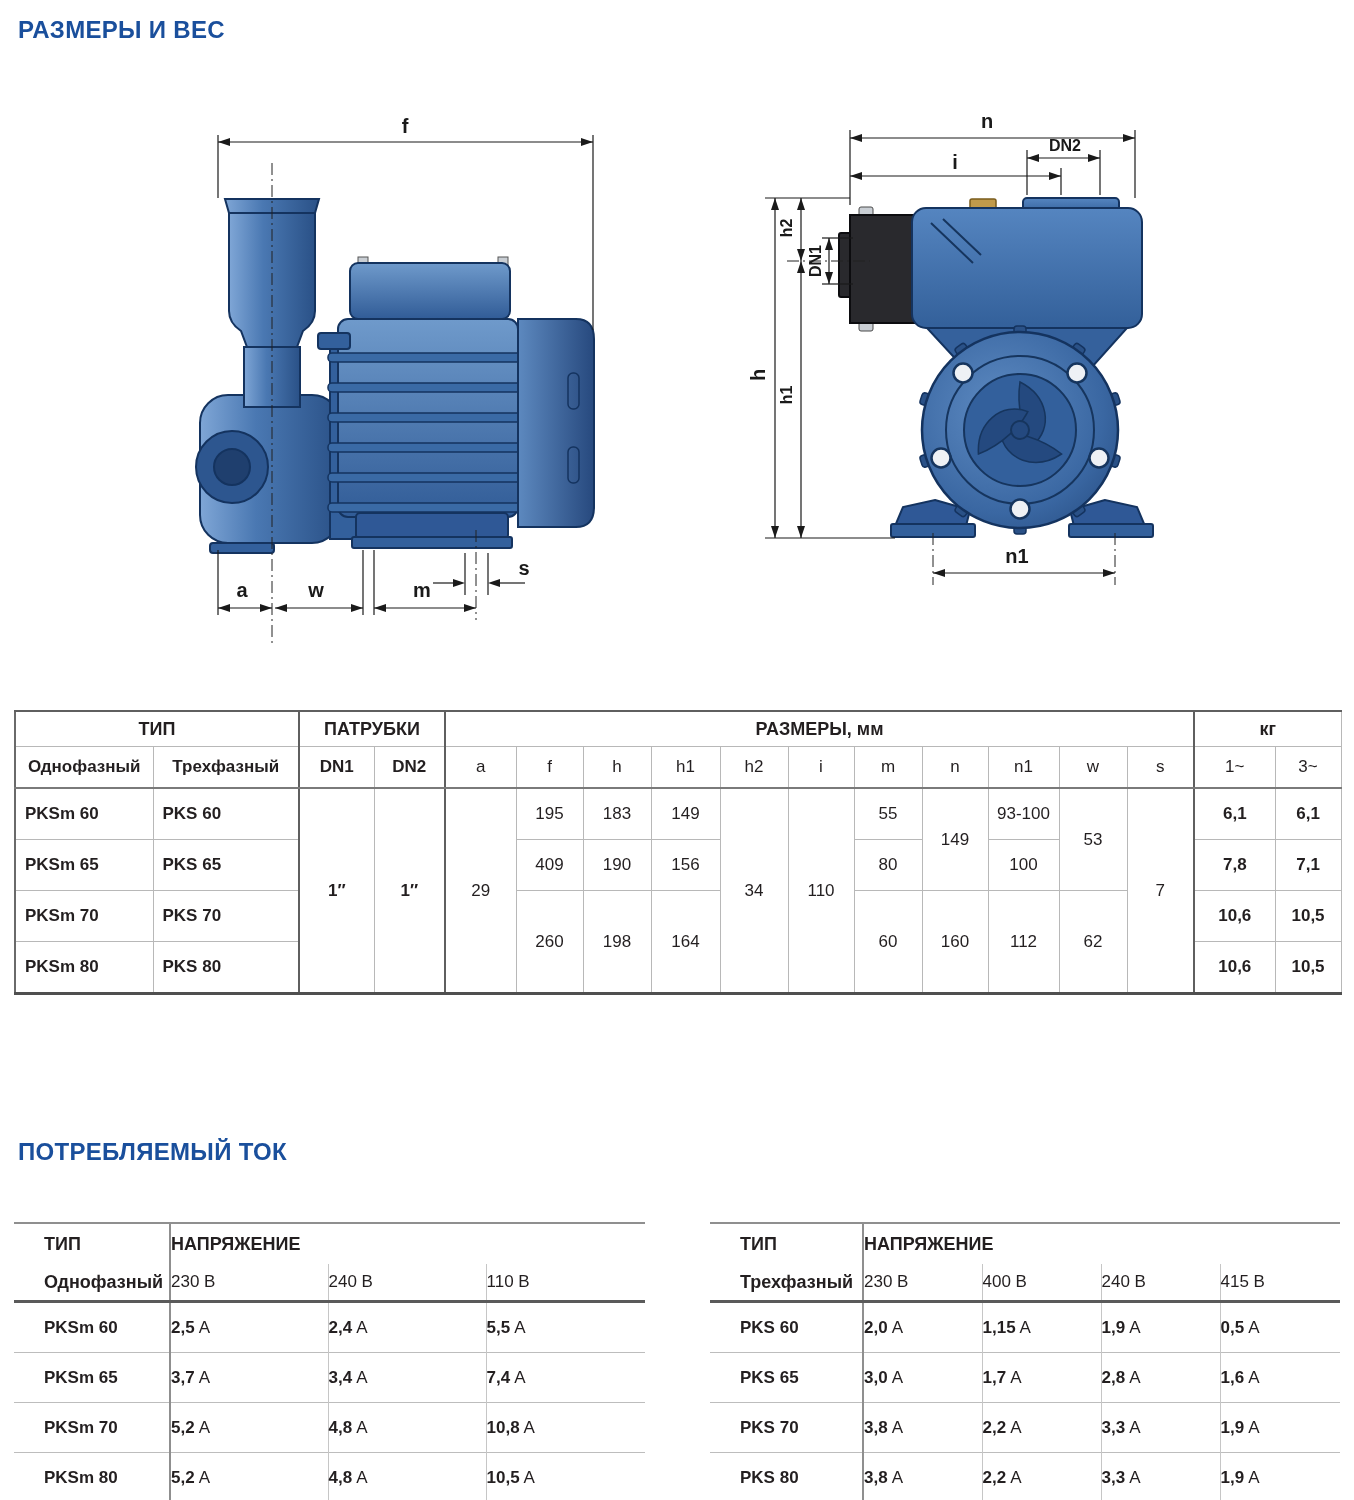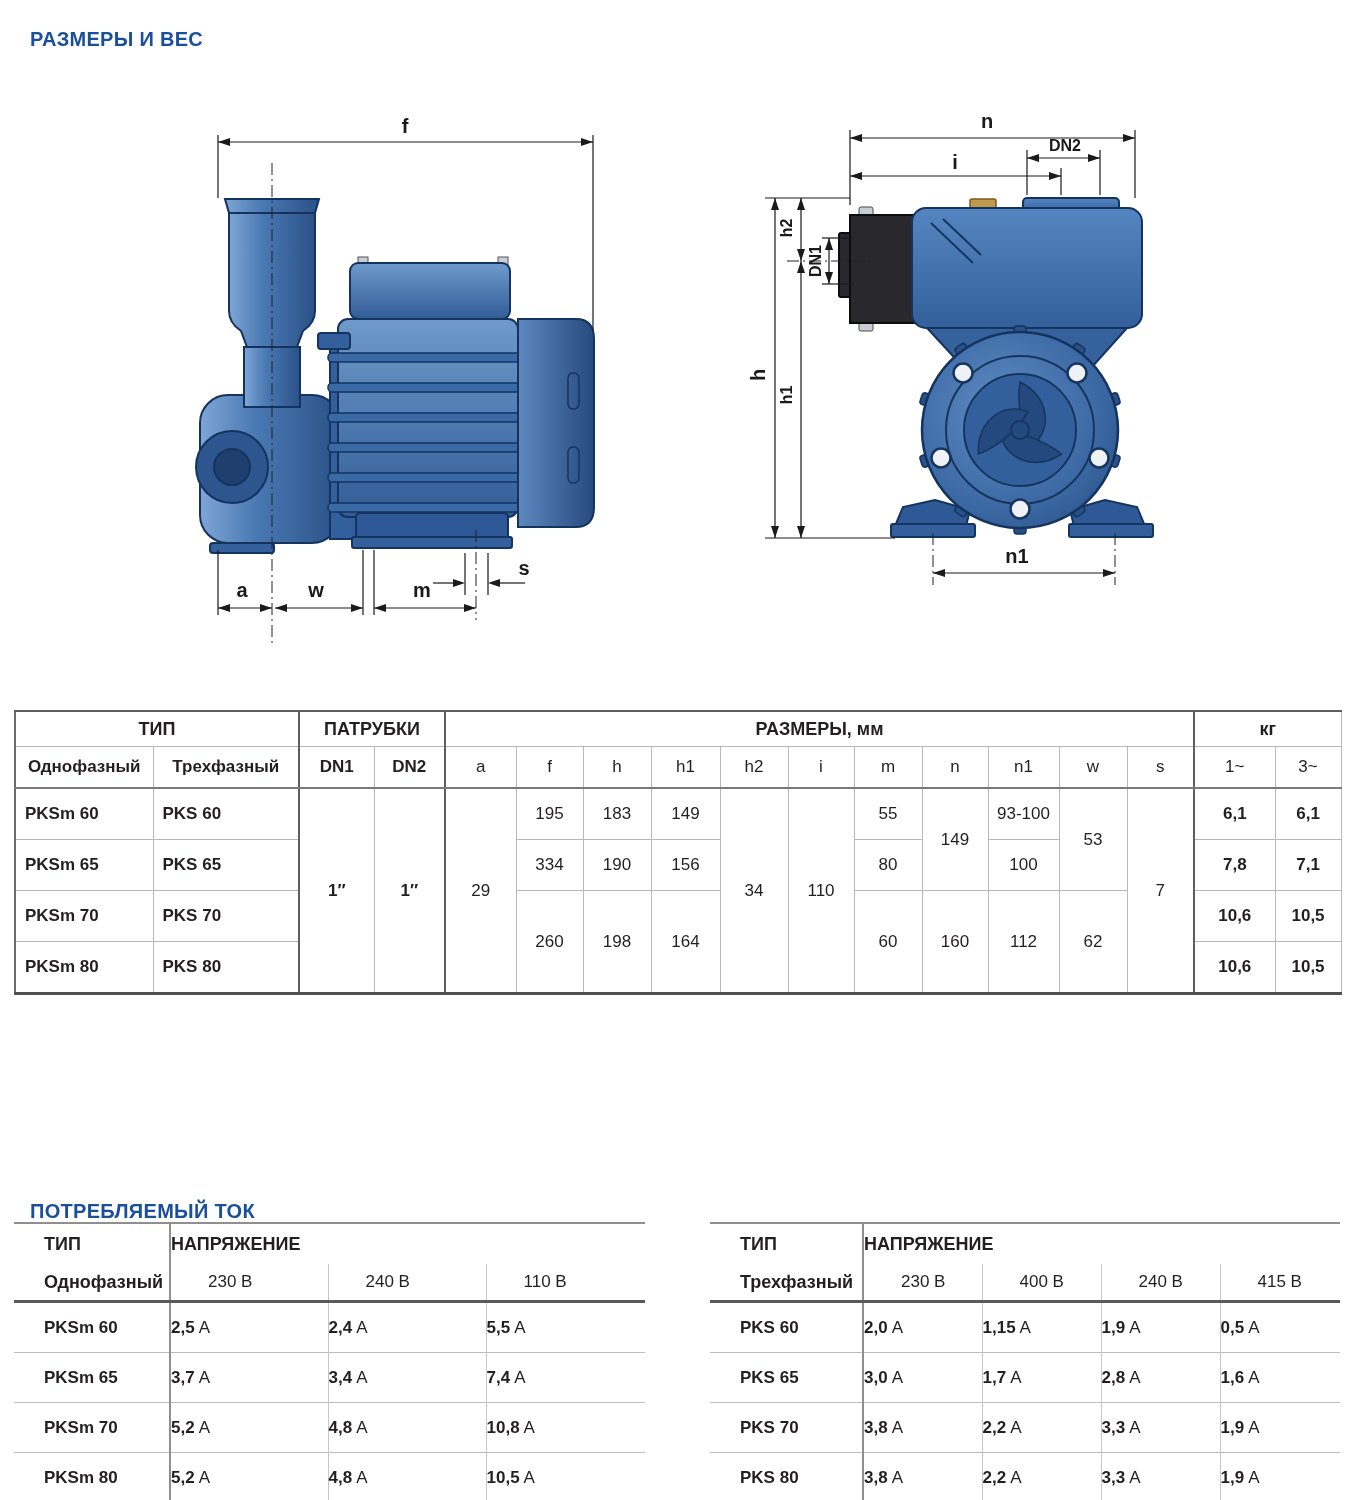--- a/index.html
+++ b/index.html
@@ -2,25 +2,25 @@
 <html><head>
 <meta charset="utf-8">
 <style>
   html,body{margin:0;padding:0;background:#fff;}
   body{
     width:1354px;height:1500px;position:relative;
     font-family:"Liberation Sans",sans-serif;color:#231f20;
     -webkit-font-smoothing:antialiased;
   }
   .sec-title{
-    position:absolute;left:14px;margin:16px;
-    font-size:20px;font-weight:bold;color:#1a4f9c;letter-spacing:.3px;
+    position:absolute;left:14px;margin:4px;
+    font-size:24px;font-weight:bold;color:#1a4f9c;letter-spacing:.3px;
   }
   #title-dims{top:12px;}
-  #title-current{top:1184px;}
+  #title-current{top:1134px;}
 
   svg text{font-family:"Liberation Sans",sans-serif;fill:#1a1a1a;}
   .dim-label{font-size:20px;font-weight:bold;}
   .dim-label-sm{font-size:16px;font-weight:bold;}
 
   
   #dim-table{
     position:absolute;left:14px;top:710px;width:1326px;
     border-collapse:collapse;table-layout:fixed;
     border-top:2px solid #5f5f5f;border-bottom:3px solid #4f4f4f;
@@ -41,21 +41,21 @@
 
   
   .ctable{
     position:absolute;top:1222px;border-collapse:collapse;table-layout:fixed;
     border-top:2px solid #8f8f8f;border-bottom:4px solid #707070;
   }
   #ctable-left{left:14px;width:631px;}
   #ctable-right{left:710px;width:630px;}
   .ctable th,.ctable td{padding:0;text-align:left;vertical-align:middle;font-size:17px;}
   .ctable tr.ch1 th{height:40px;font-weight:bold;font-size:18px;}
-  .ctable tr.ch2 th{height:36px;font-weight:normal;border-bottom:3px solid #5a5a5a;padding-left:37px;}
+  .ctable tr.ch2 th{height:36px;font-weight:normal;border-bottom:3px solid #5a5a5a;}
   .ctable tr.ch2 th.tname{font-weight:bold;font-size:18px;}
   .ctable tr.ch1 th.tname{text-align:left;padding-left:30px;}
   .ctable tr.ch2 th.tname{text-align:left;padding-left:30px;}
   .ctable td{height:49px;border-top:1px solid #bdbdbd;}
   .ctable .model{text-align:left;padding-left:30px;font-weight:bold;}
   .ctable .tsep{border-left:2px solid #8f8f8f;}
   .ctable .vsep{border-left:1px solid #c6c6c6;}
   .ctable .v{font-weight:bold;}
   .ctable .unit{margin-left:4px;font-weight:normal;}
 </style>
@@ -330,21 +330,21 @@
     <td rowspan="2">149</td>
     <td>93-100</td>
     <td rowspan="2">53</td>
     <td rowspan="4">7</td>
     <td class="bL b">6,1</td>
     <td class="b">6,1</td>
   </tr>
   <tr>
     <td class="model">PKSm 65</td>
     <td class="model">PKS 65</td>
-    <td>334</td>
+    <td>409</td>
     <td>190</td>
     <td>156</td>
     <td>80</td>
     <td>100</td>
     <td class="bL b">7,8</td>
     <td class="b">7,1</td>
   </tr>
   <tr>
     <td class="model">PKSm 70</td>
     <td class="model">PKS 70</td>

